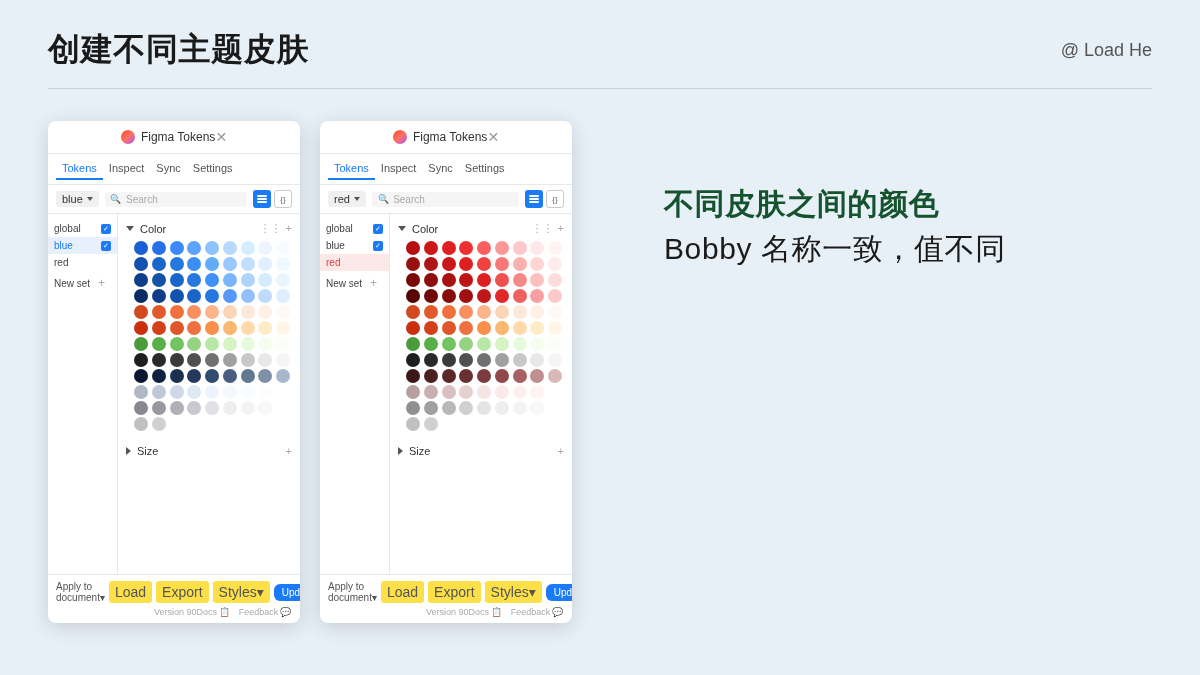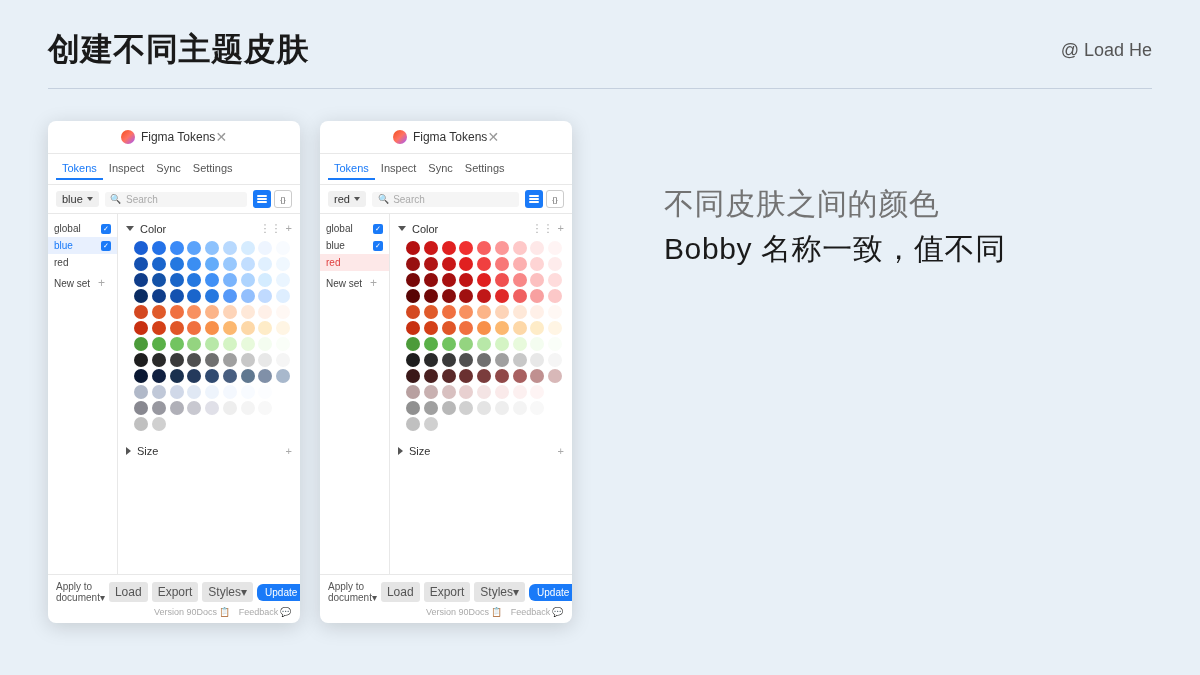--- a/index.html
+++ b/index.html
@@ -279,24 +279,24 @@
     }
 
     .footer-actions {
       display: flex;
       align-items: center;
       gap: 4px;
       margin-bottom: 4px;
     }
 
     .footer-btn {
-      font-size: 12px;
+      font-size: 14px;
       color: #555;
       padding: 3px 6px;
-      background: #e5e5e5;
+      background: #fde047;
       border-radius: 3px;
       cursor: pointer;
     }
 
     .footer-btn-primary {
       font-size: 10px;
       color: white;
       padding: 3px 8px;
       background: #1a7af8;
       border-radius: 6px;
@@ -328,22 +328,22 @@
     .description-text {
       flex: 1;
       display: flex;
       flex-direction: column;
       justify-content: center;
       padding: 60px 0 0 60px;
     }
 
     .desc-line1 {
       font-size: 30px;
-      font-weight: 400;
-      color: #737373;
+      font-weight: 700;
+      color: #14532d;
       line-height: 1.5;
       letter-spacing: 0.02em;
     }
 
     .desc-line2 {
       font-size: 30px;
       font-weight: 500;
       color: #1a1a1a;
       line-height: 1.5;
       letter-spacing: 0.02em;

